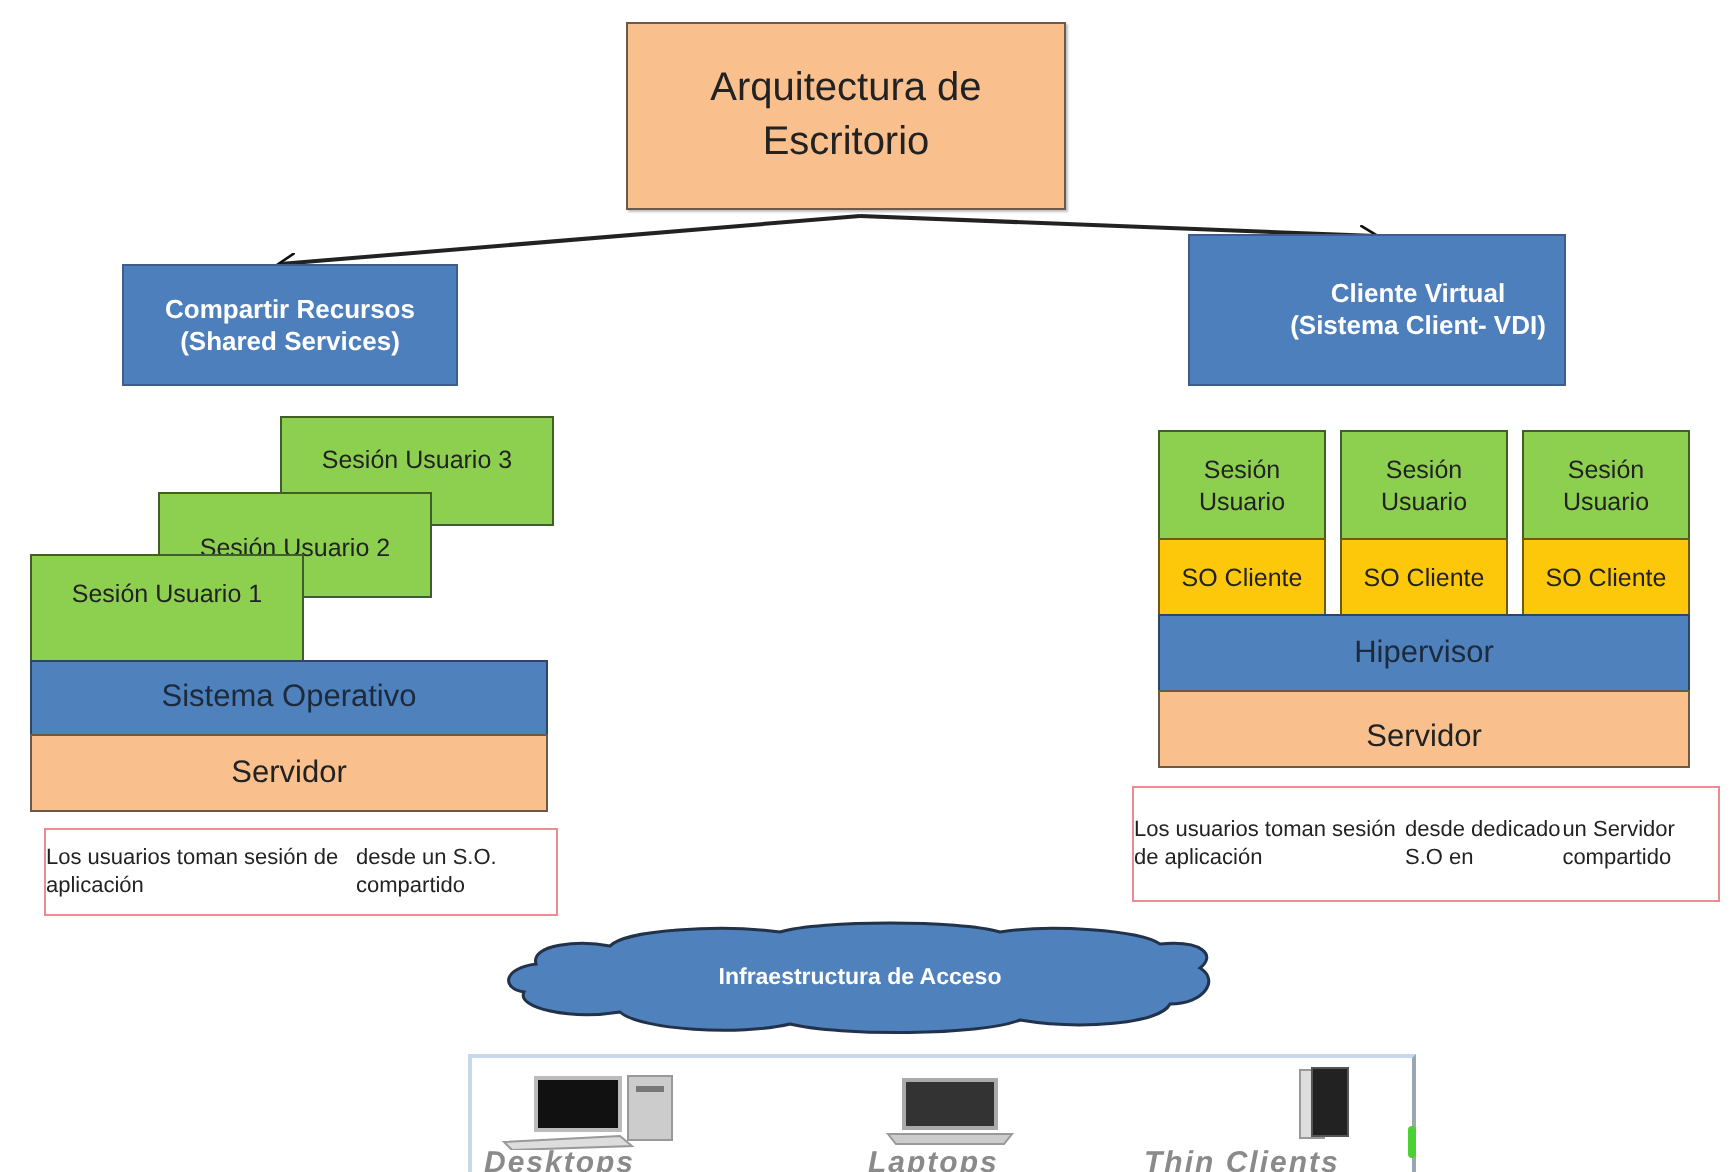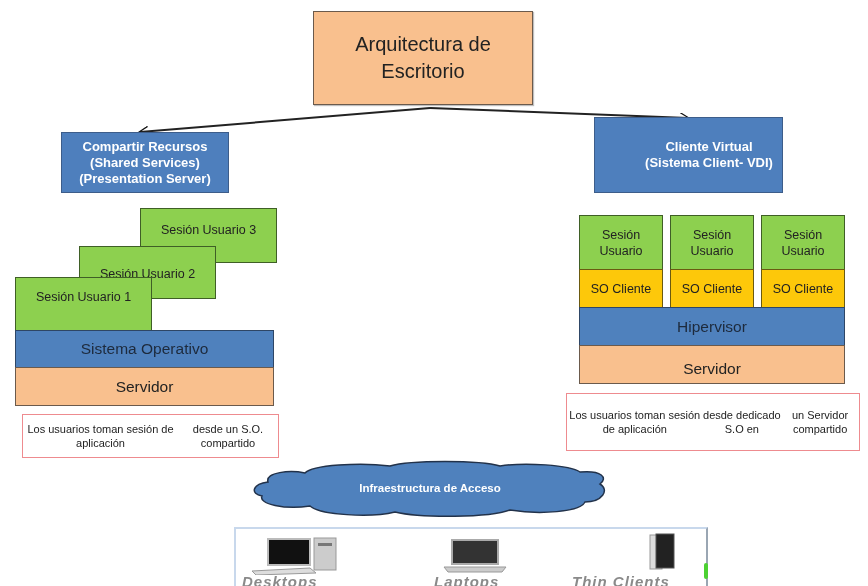--- a/index.html
+++ b/index.html
@@ -1,19 +1,19 @@
 <!DOCTYPE html>
 <html><head>
 <meta charset="utf-8">
 <style>
   html, body { margin:0; padding:0; background:#ffffff; }
   body { width:868px; height:586px; position:relative; overflow:hidden;
          font-family:"Liberation Sans", sans-serif; }
   .abs { position:absolute; box-sizing:border-box; }
-  .center { display:flex; align-items:center; justify-content:center; text-align:center; }
+  .center { display:flex; align-items:center; justify-content:center; }
   .title-box { left:313px; top:11px; width:220px; height:94px;
                background:#f9c08e; border:1.5px solid #6b5a4c;
                font-size:20px; line-height:27px; color:#222; flex-direction:column;
                box-shadow:1px 1px 1px rgba(0,0,0,0.25); }
   .blue-head { background:#4e7fbd; border:1.5px solid #3d5d8a; color:#fff; font-weight:bold;
                font-size:13px; line-height:16px; flex-direction:column; }
   .green { background:#8dd04f; border:1.5px solid #3f5f26; color:#222; font-size:12.5px; }
   .yellow { background:#fdc80a; border:1.5px solid #6b5a10; color:#222; font-size:12.5px; }
   .blue-layer { background:#4f81bd; border:1.5px solid #2e4666; color:#1d2a3c; font-size:15.5px; }
   .peach { background:#f9c08e; border:1.5px solid #6b5a4c; color:#222; font-size:15.5px; }
@@ -37,21 +37,20 @@
 </svg>
 
 <div class="abs center title-box">
   <span>Arquitectura de</span>
   <span>Escritorio</span>
 </div>
 
 <div class="abs center blue-head" style="left:61px;top:132px;width:168px;height:61px;">
   <span>Compartir Recursos</span>
   <span>(Shared Services)</span>
-  <span>(Presentation Server)</span>
 </div>
 
 <div class="abs center blue-head" style="left:594px;top:117px;width:189px;height:76px;padding-left:41px;">
   <span>Cliente Virtual</span>
   <span>(Sistema Client- VDI)</span>
 </div>
 
 <div class="abs center green" style="left:140px;top:208px;width:137px;height:55px;align-items:flex-start;padding-top:14px;">
   <span>Sesión Usuario 3</span>
 </div>

